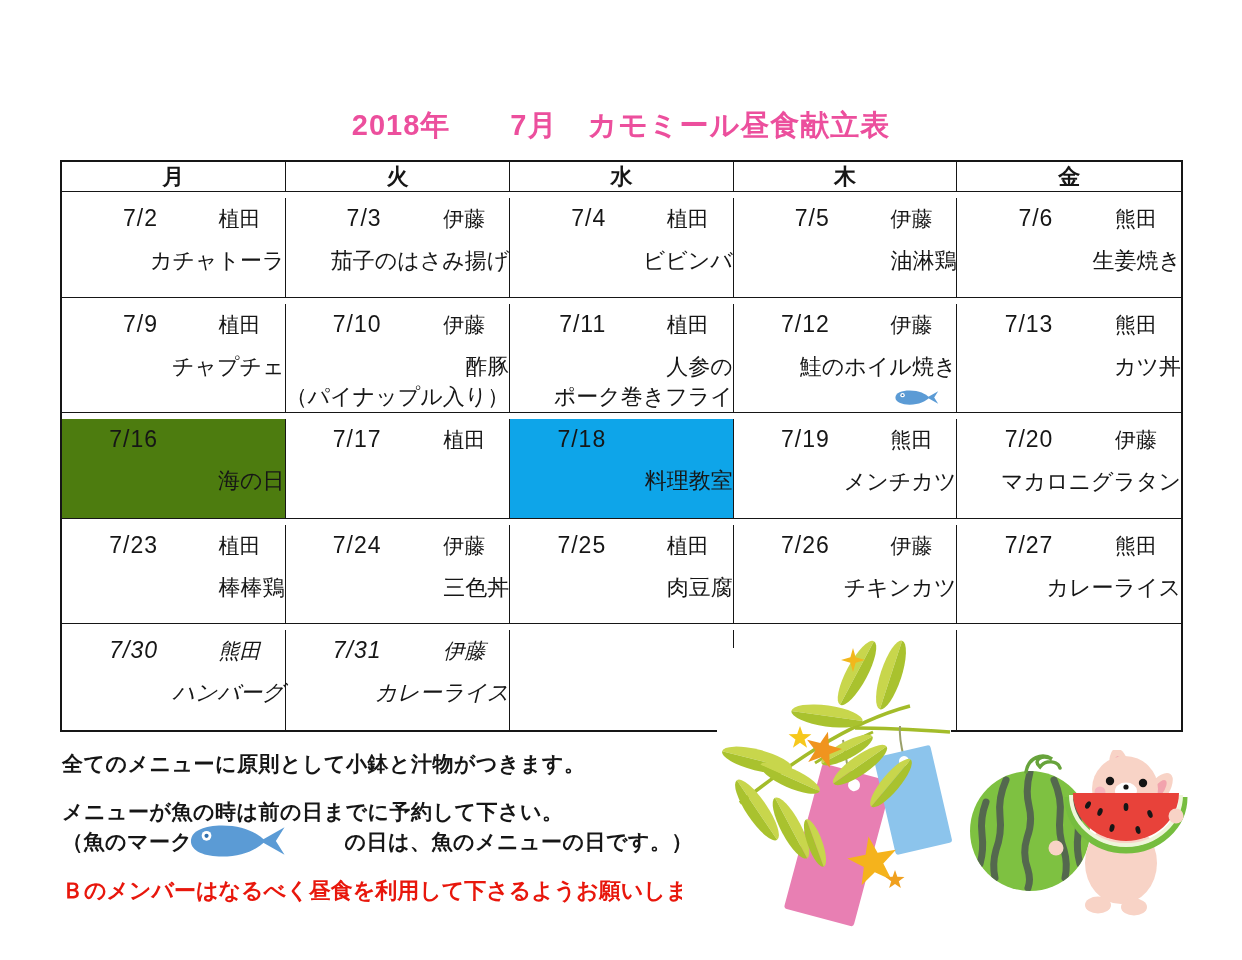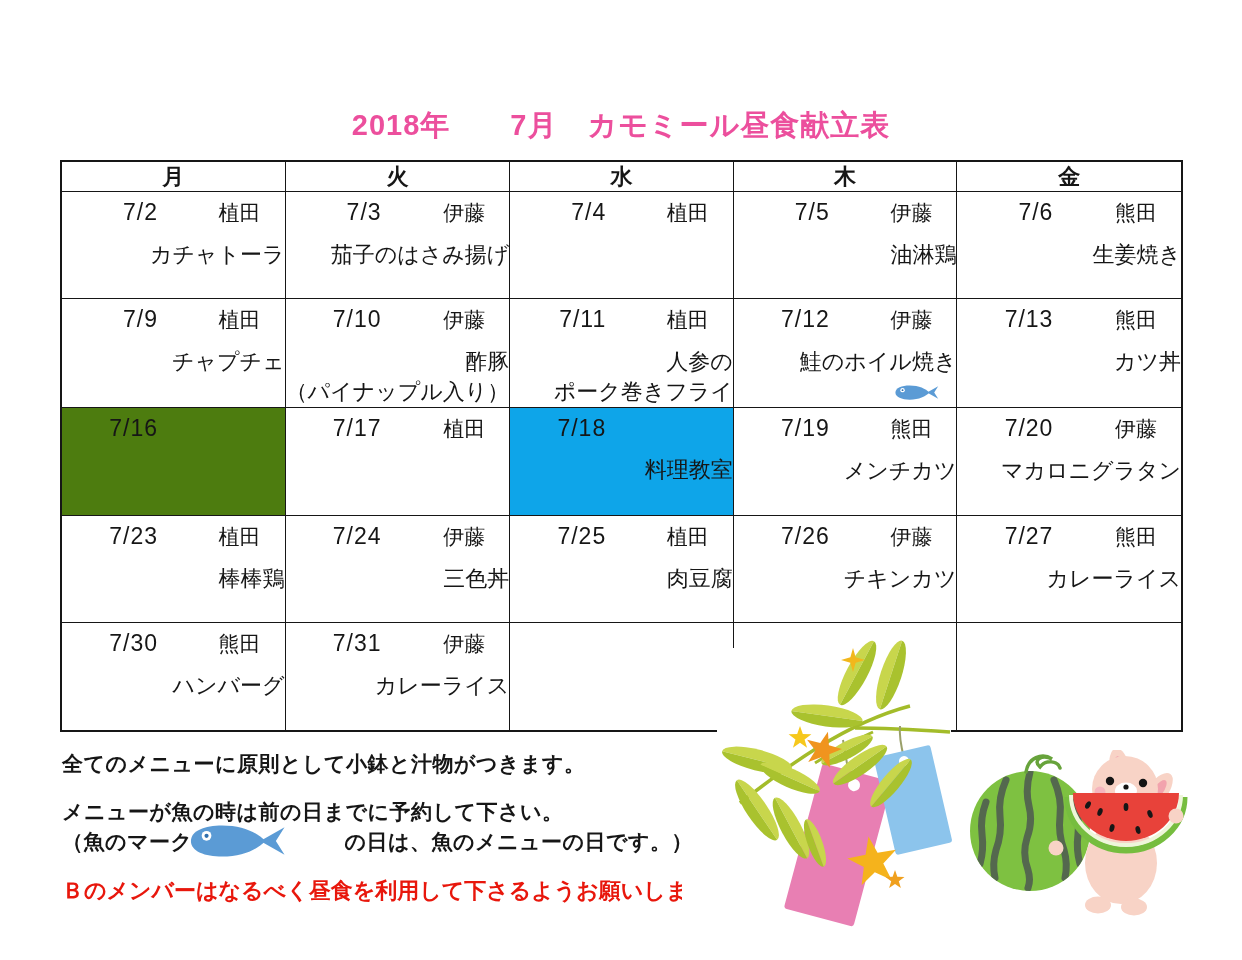--- a/index.html
+++ b/index.html
@@ -12,23 +12,23 @@
 
   
   .calendar{position:absolute;left:60px;top:160px;width:1123px;height:572px;
             display:grid;grid-template-columns:repeat(5,1fr);
             grid-template-rows:30px repeat(5,1fr);
             border:2px solid #161616;background:#fff;box-sizing:border-box;}
   .hcell{border-right:1.5px solid #161616;border-bottom:1.5px solid #161616;
          display:flex;align-items:center;justify-content:center;
          font-size:22px;font-weight:bold;box-sizing:border-box;}
   .dcell{position:relative;border-right:1.5px solid #161616;border-bottom:1.5px solid #161616;
-         box-sizing:border-box;overflow:visible;}
+         box-sizing:border-box;overflow:visible;margin-top:6px;}
   .last-col{border-right:none !important;}
-  .last-row{border-bottom:none !important;}
+  .last-row{border-bottom:none !important;font-style:italic;}
   .dateline{display:flex;margin-top:7px;padding:0 24px 0 36px;font-size:23px;}
   .date{min-width:60px;text-align:right;letter-spacing:1px;}
   .staff{margin-left:auto;font-size:21px;}
   .menu{margin-top:13px;text-align:right;font-size:22px;line-height:30px;white-space:nowrap;}
   .cell-fish{position:absolute;right:16px;bottom:5px;width:48px;height:19px;}
 
   
   .note{position:absolute;left:62px;font-size:21px;font-weight:bold;white-space:nowrap;
         letter-spacing:0.5px;}
   .note3{display:block;}
@@ -64,20 +64,21 @@
           <span class="date">7/3</span>
           <span class="staff">伊藤</span>
         </div>
         <div class="menu">茄子のはさみ揚げ</div>
       </div>
       <div class="dcell">
         <div class="dateline">
           <span class="date">7/4</span>
           <span class="staff">植田</span>
         </div>
+        <div class="menu">ビビンバ</div>
       </div>
       <div class="dcell">
         <div class="dateline">
           <span class="date">7/5</span>
           <span class="staff">伊藤</span>
         </div>
         <div class="menu">油淋鶏</div>
       </div>
       <div class="dcell last-col">
         <div class="dateline">
@@ -124,20 +125,21 @@
         <div class="dateline">
           <span class="date">7/13</span>
           <span class="staff">熊田</span>
         </div>
         <div class="menu">カツ丼</div>
       </div>
       <div class="dcell" style="background: #4d7c0f;">
         <div class="dateline">
           <span class="date">7/16</span>
         </div>
+        <div class="menu">海の日</div>
       </div>
       <div class="dcell">
         <div class="dateline">
           <span class="date">7/17</span>
           <span class="staff">植田</span>
         </div>
       </div>
       <div class="dcell" style="background: #0ea5e9;">
         <div class="dateline">
           <span class="date">7/18</span>

